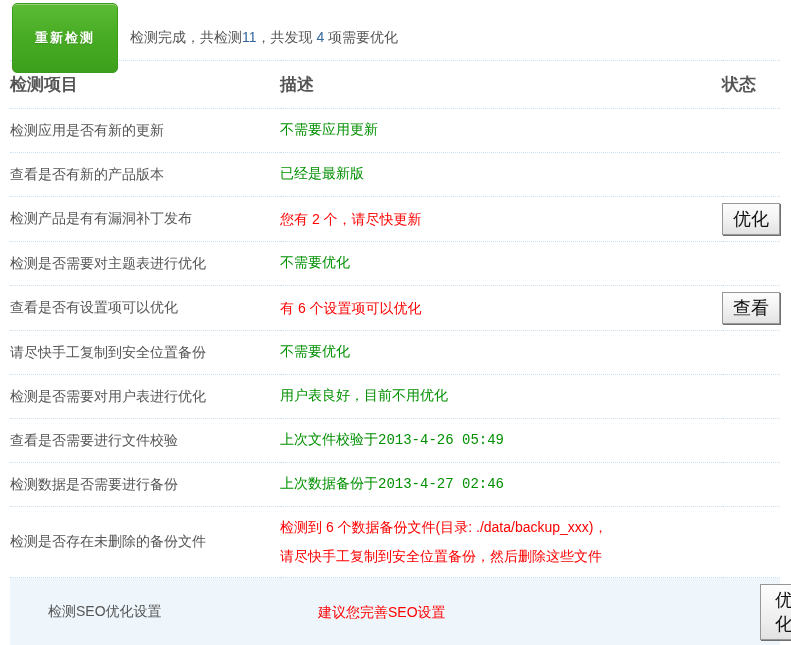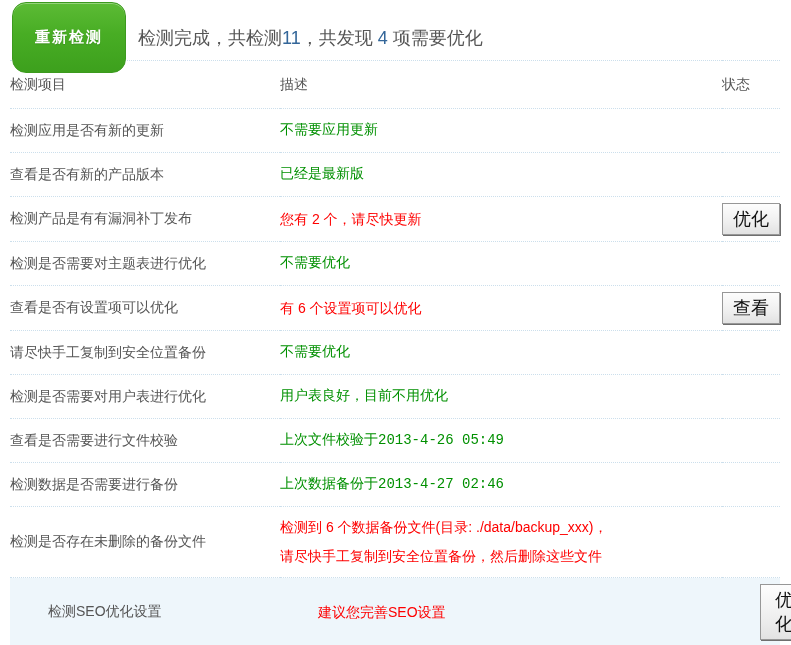--- a/index.html
+++ b/index.html
@@ -20,55 +20,55 @@
   .topbar {
     display: flex;
     align-items: center;
     padding: 15px 10px 0 12px;
     height: 60px;
     box-sizing: border-box;
   }
   .btn-recheck {
     display: inline-block;
     padding: 25px 22px;
-    font-size: 15px;
+    font-size: 13px;
     font-weight: bold;
     letter-spacing: 2px;
     color: #ffffff;
     background: linear-gradient(180deg, #5cbb35 0%, #48ad24 45%, #3da01d 100%);
     border: 1px solid #3c9a1e;
-    border-radius: 14px;
+    border-radius: 5px;
     box-shadow: inset 0 1px 0 rgba(255,255,255,.35);
     cursor: pointer;
     text-shadow: 0 1px 1px rgba(0,0,0,.15);
   }
   .summary {
     margin-left: 12px;
-    font-size: 18px;
+    font-size: 14px;
     color: #555555;
   }
   .summary .num {
     color: #336699;
   }
 
   
   table.check-table {
     margin-left: 10px;
     width: 770px;
     border-collapse: collapse;
     table-layout: fixed;
     font-size: 14px;
   }
   table.check-table col.c1 { width: 270px; }
   table.check-table col.c3 { width: 58px; }
 
   tr.header-row th {
     height: 47px;
-    font-size: 14px;
-    font-weight: normal;
+    font-size: 17px;
+    font-weight: bold;
     color: #555555;
     text-align: left;
     border-top: 1px dotted #ccdfec;
     border-bottom: 1px dotted #ccdfec;
     padding: 0;
     vertical-align: middle;
   }
   tr.header-row th.col-status { text-align: left; }
 
   tr.data-row td {

